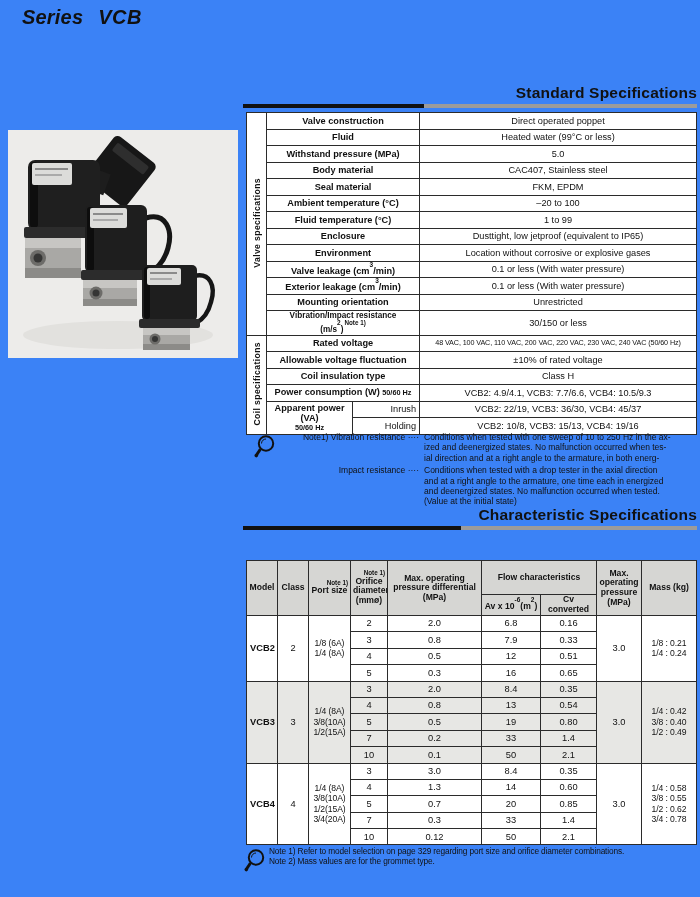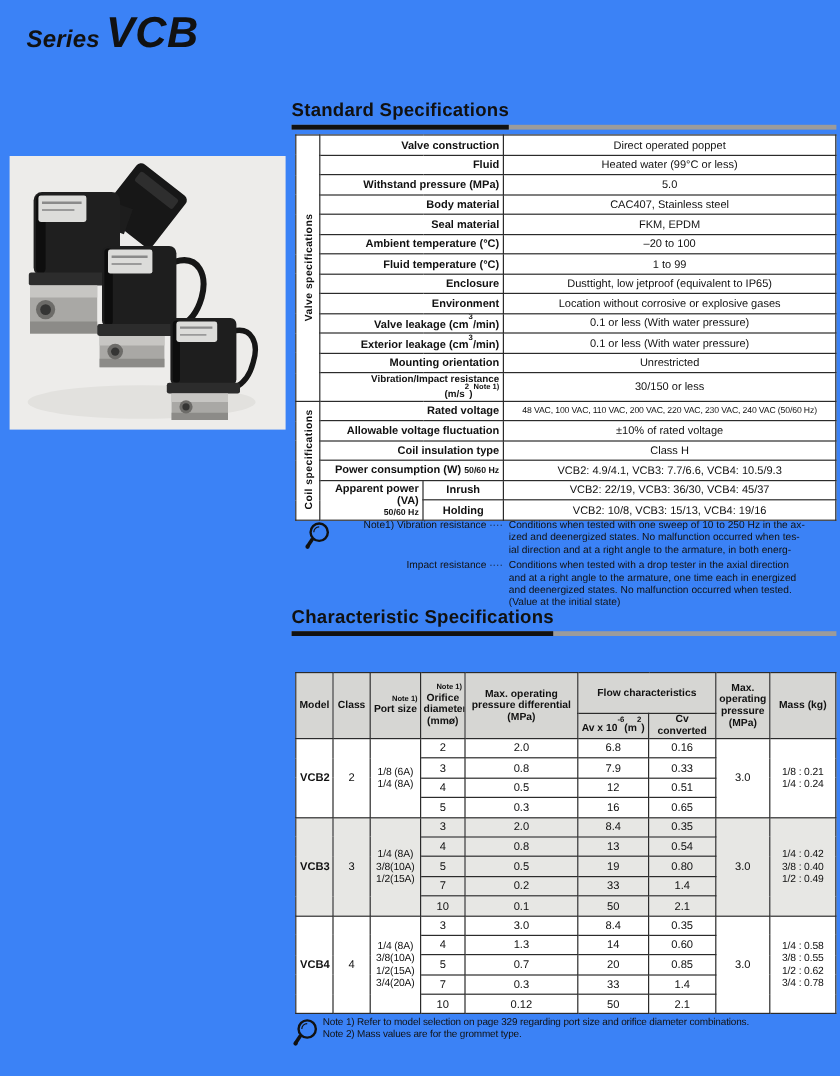--- a/index.html
+++ b/index.html
@@ -1,38 +1,38 @@
 <!DOCTYPE html>
 <html><head>
 <meta charset="utf-8">
 <style>
   html,body{margin:0;padding:0;background:#fff;}
   .page{position:relative;width:700px;height:897px;background:#3b82f6;overflow:hidden;
         font-family:"Liberation Sans","DejaVu Sans",sans-serif;color:#111;padding-left:35px;}
   
   .title{position:absolute;left:22px;top:6px;display:flex;align-items:baseline;}
   .t-series{font-style:italic;font-weight:bold;font-size:20px;letter-spacing:.2px;}
-  .t-model{font-style:italic;font-weight:bold;font-size:36px;margin-left:5px;letter-spacing:.5px;}
+  .t-model{font-style:italic;font-weight:bold;font-size:20px;margin-left:15px;letter-spacing:.5px;}
   
   .photo{position:absolute;left:8px;top:130px;width:230px;height:228px;background:#edecea;}
   
   .sec-head{position:absolute;width:454px;}
-  .sec-title{font-weight:bold;font-size:15.5px;letter-spacing:.2px;}
+  .sec-title{font-weight:bold;font-size:15.5px;letter-spacing:.2px;text-align:right;}
   .sec-rule{height:4px;background:#9b9b9b;margin-top:2px;position:relative;}
   .sec-rule>div{position:absolute;left:0;top:0;height:4px;background:#111;}
   
   table{border-collapse:collapse;table-layout:fixed;background:#fff;}
   td,th{border:1px solid #2b2b2b;padding:0 3px;overflow:hidden;}
   #std-table{position:absolute;left:246px;top:112px;width:450px;border:1.5px solid #1a1a1a;}
   #std-table td{height:15.5px;font-size:9.2px;line-height:10px;}
-  #std-table td.lbl{font-weight:bold;text-align:right;}
+  #std-table td.lbl{font-weight:bold;text-align:center;}
   #std-table td.lbl.compact{font-size:8.2px;}
   #std-table td.val{text-align:center;}
   #std-table td.val.smalltxt{font-size:7.2px;letter-spacing:-.1px;}
-  #std-table td.sub{font-weight:bold;text-align:center;}
+  #std-table td.sub{font-weight:normal;text-align:right;}
   td.vband{width:20px;text-align:center;vertical-align:middle;padding:0;}
   td.vband div{display:inline-block;writing-mode:vertical-rl;transform:rotate(180deg);
                font-weight:bold;font-size:8.6px;letter-spacing:.4px;white-space:nowrap;}
   .lblsmall{font-size:7.3px;font-weight:bold;}
   sup.noteref{font-size:6.3px;font-weight:bold;position:relative;top:-3px;margin-left:1px;}
   span.small{font-size:7.3px;}
   sup{font-size:6.5px;position:relative;top:-3px;}
   
   .notes{position:absolute;font-size:8.5px;line-height:10.4px;}
   .note-icon{position:absolute;left:1px;top:2px;}

